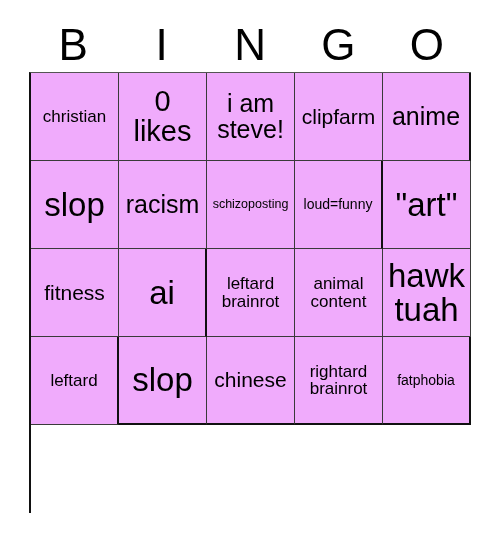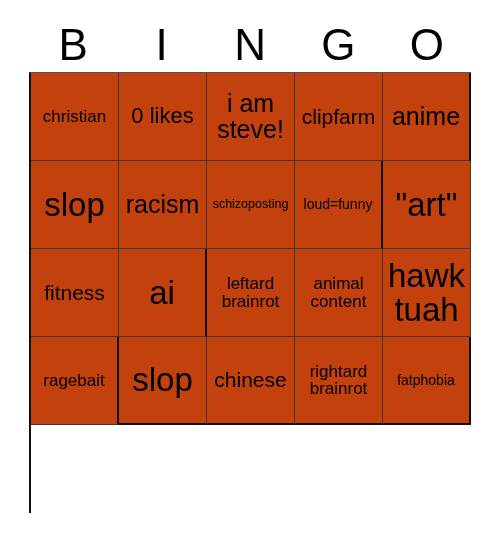--- a/index.html
+++ b/index.html
@@ -62,41 +62,41 @@
   }
   .cell {
     position: relative;
     box-sizing: border-box;
     border-right: 2px solid #111111;
     border-bottom: 2px solid #111111;
     display: flex;
     align-items: center;
     justify-content: flex-start;
     overflow: hidden;
-    background: #c2410c;
+    background: #f0abfc;
   }
   
   .cell.inner-r { border-right-color: #3a3a3a; border-right-width: 1px; }
   .cell.inner-b { border-bottom-color: #3a3a3a; border-bottom-width: 1px; }
 
   .cell-text {
     display: block;
     width: 100%;
     padding: 0 3px;
     box-sizing: border-box;
     text-align: center;
     line-height: 1.02;
     word-break: break-word;
     hyphens: none;
     color: #000000;
   }
 
   
   .fs-xxl .cell-text { font-size: 33px; }
-  .fs-xl  .cell-text { font-size: 22px; }
+  .fs-xl  .cell-text { font-size: 29px; }
   .fs-lg  .cell-text { font-size: 25px; }
   .fs-md  .cell-text { font-size: 21px; }
   .fs-sm  .cell-text { font-size: 17px; }
   .fs-xs  .cell-text { font-size: 14px; }
   .fs-xxs .cell-text { font-size: 12.5px; }
 </style>
 </head>
 <body>
 
 <div id="bingo-card">
@@ -149,21 +149,21 @@
       <div class="cell fs-sm inner-r inner-b">
         <span class="cell-text">leftard brainrot</span>
       </div>
       <div class="cell fs-sm inner-r inner-b">
         <span class="cell-text">animal content</span>
       </div>
       <div class="cell fs-xxl inner-r inner-b">
         <span class="cell-text">hawk tuah</span>
       </div>
       <div class="cell fs-sm inner-b">
-        <span class="cell-text">ragebait</span>
+        <span class="cell-text">leftard</span>
       </div>
       <div class="cell fs-xxl inner-r">
         <span class="cell-text">slop</span>
       </div>
       <div class="cell fs-md inner-r">
         <span class="cell-text">chinese</span>
       </div>
       <div class="cell fs-sm inner-r">
         <span class="cell-text">rightard brainrot</span>
       </div>

